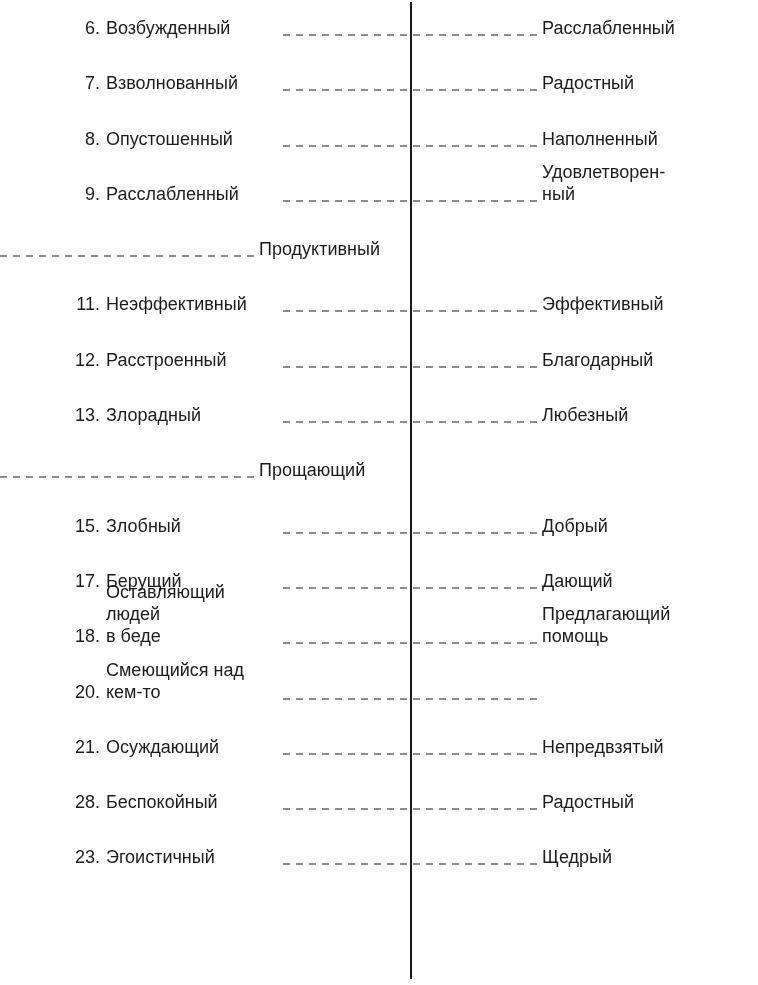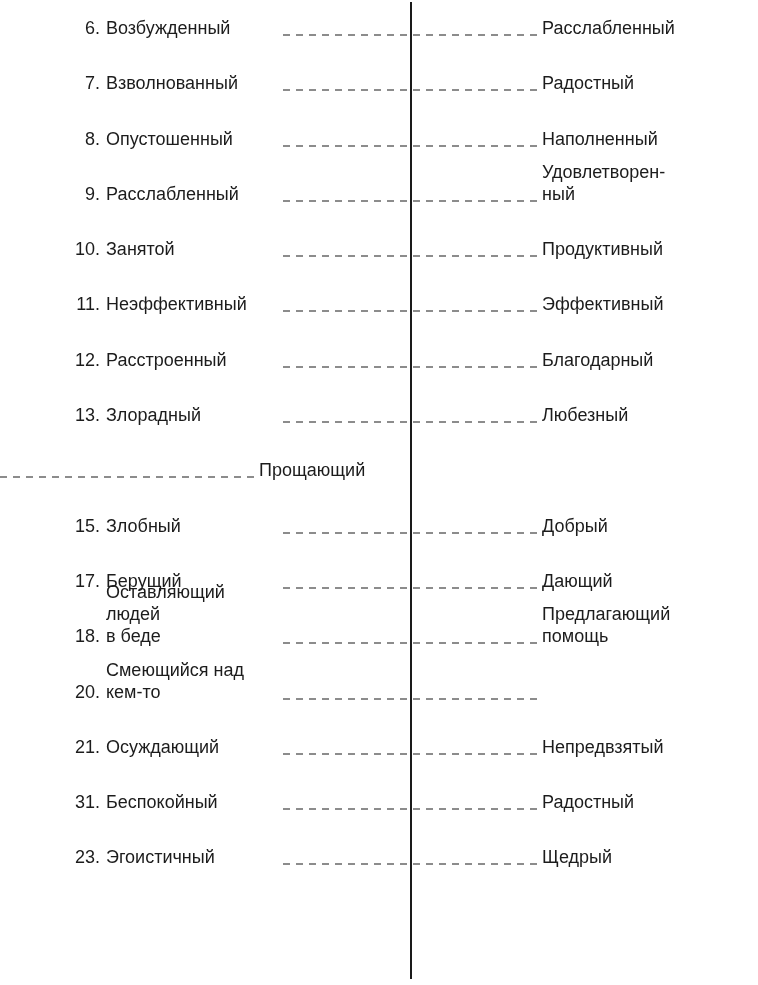--- a/index.html
+++ b/index.html
@@ -131,24 +131,20 @@
         <span class="label-left">Расслабленный</span>
       </div>
       <div class="cell-dash">
           <div class="dash-line"></div>
         </div>
       <div class="cell-right">Удовлетворен-
 ный</div>
     </div>
 
     <div class="row">
-      <div class="cell-left">
-        <span class="num">10.</span>
-        <span class="label-left">Занятой</span>
-      </div>
       <div class="cell-dash">
           <div class="dash-line"></div>
         </div>
       <div class="cell-right">Продуктивный</div>
     </div>
 
     <div class="row">
       <div class="cell-left">
         <span class="num">11.</span>
         <span class="label-left">Неэффективный</span>
@@ -242,21 +238,21 @@
         <span class="label-left">Осуждающий</span>
       </div>
       <div class="cell-dash">
           <div class="dash-line"></div>
         </div>
       <div class="cell-right">Непредвзятый</div>
     </div>
 
     <div class="row">
       <div class="cell-left">
-        <span class="num">31.</span>
+        <span class="num">28.</span>
         <span class="label-left">Беспокойный</span>
       </div>
       <div class="cell-dash">
           <div class="dash-line"></div>
         </div>
       <div class="cell-right">Радостный</div>
     </div>
 
     <div class="row">
       <div class="cell-left">

